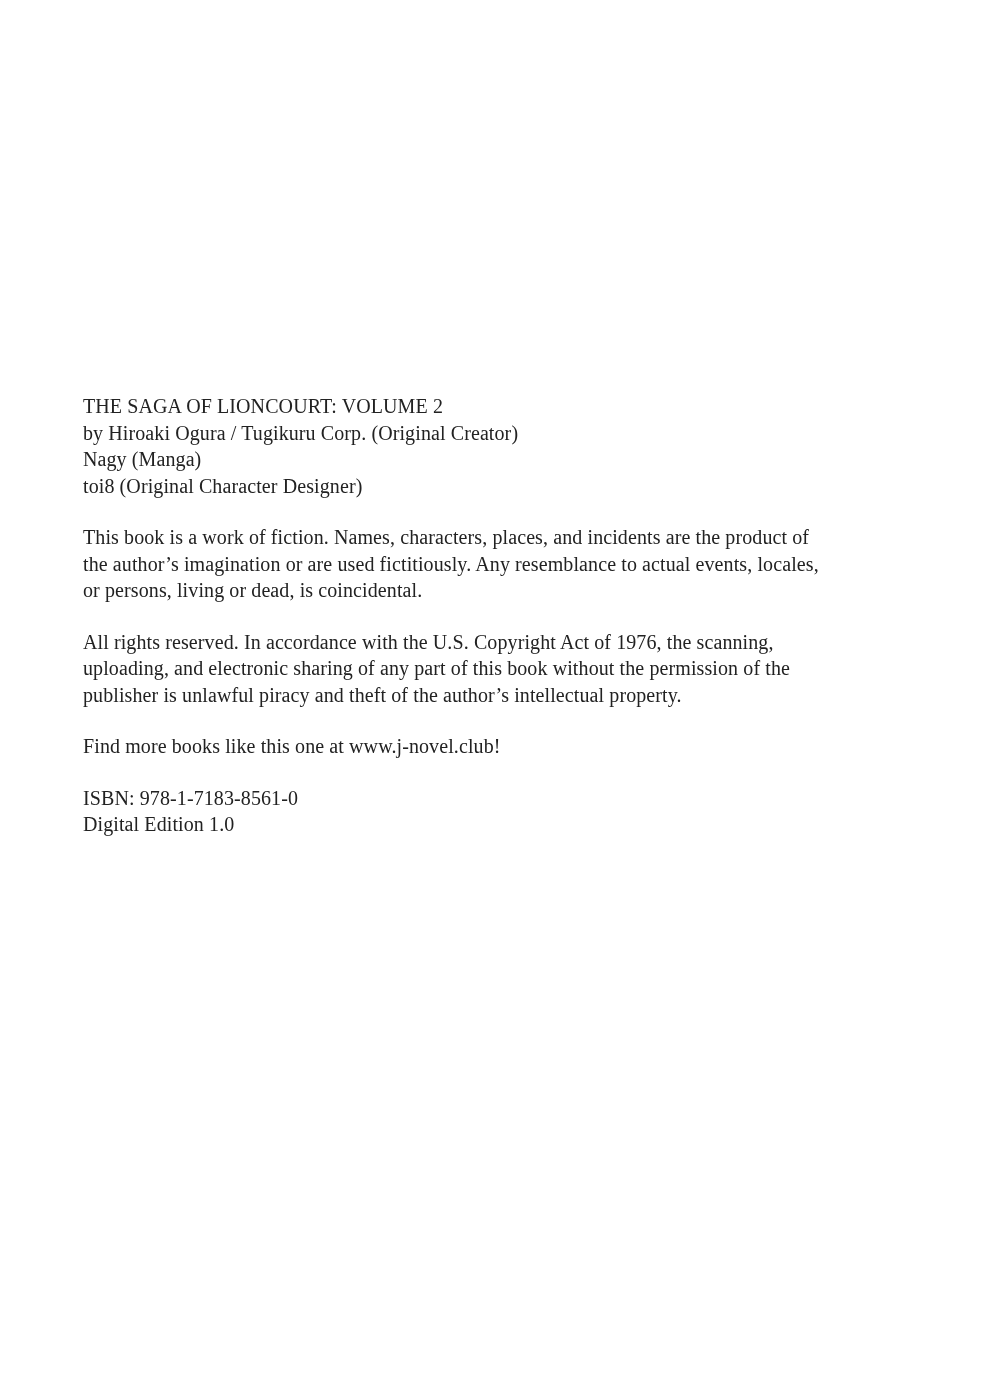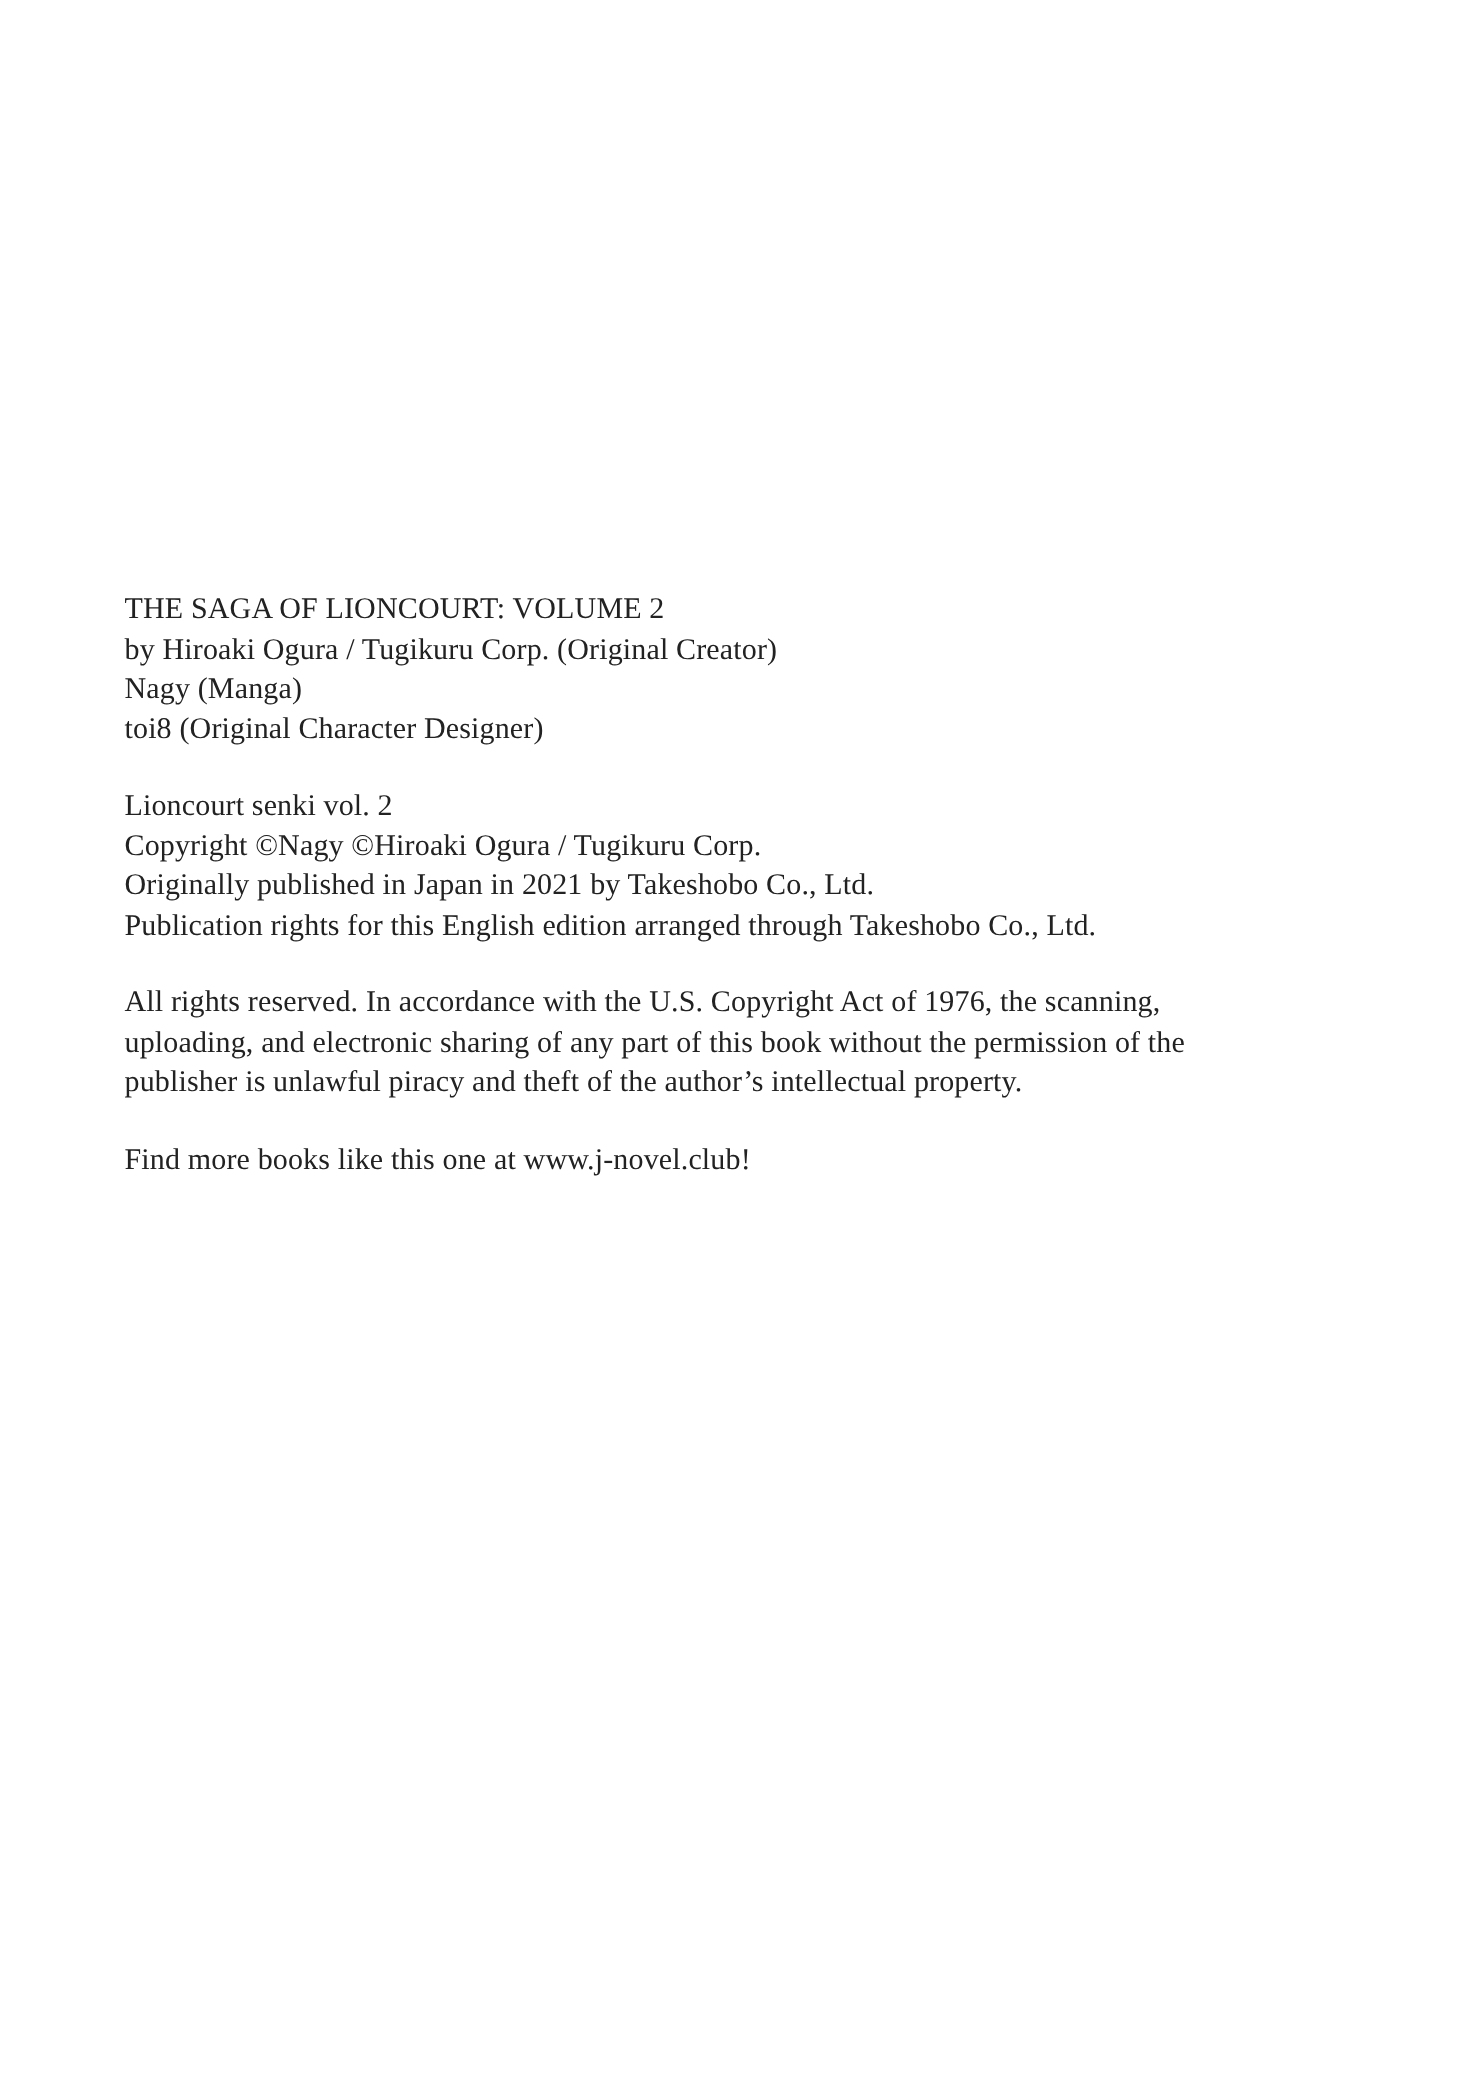--- a/index.html
+++ b/index.html
@@ -38,22 +38,23 @@
 </style>
 </head>
 <body>
 
 <div class="page">
   <div class="content">
     <div class="block">THE SAGA OF LIONCOURT: VOLUME 2
 by Hiroaki Ogura / Tugikuru Corp. (Original Creator)
 Nagy (Manga)
 toi8 (Original Character Designer)</div>
-    <div class="block">Lioncourt senki vol. 2
-Copyright ©Nagy ©Hiroaki Ogura / Tugikuru Corp.
-Originally published in Japan in 2021 by Takeshobo Co., Ltd.
-Publication rights for this English edition arranged through Takeshobo Co., Ltd.</div>
+    <div class="block">This book is a work of fiction. Names, characters, places, and incidents are the product of
+the author’s imagination or are used fictitiously. Any resemblance to actual events, locales,
+or persons, living or dead, is coincidental.</div>
     <div class="block">All rights reserved. In accordance with the U.S. Copyright Act of 1976, the scanning,
 uploading, and electronic sharing of any part of this book without the permission of the
 publisher is unlawful piracy and theft of the author’s intellectual property.</div>
     <div class="block">Find more books like this one at www.j-novel.club!</div>
+    <div class="block">ISBN: 978-1-7183-8561-0
+Digital Edition 1.0</div>
   </div>
 </div>
 
 </body></html>

